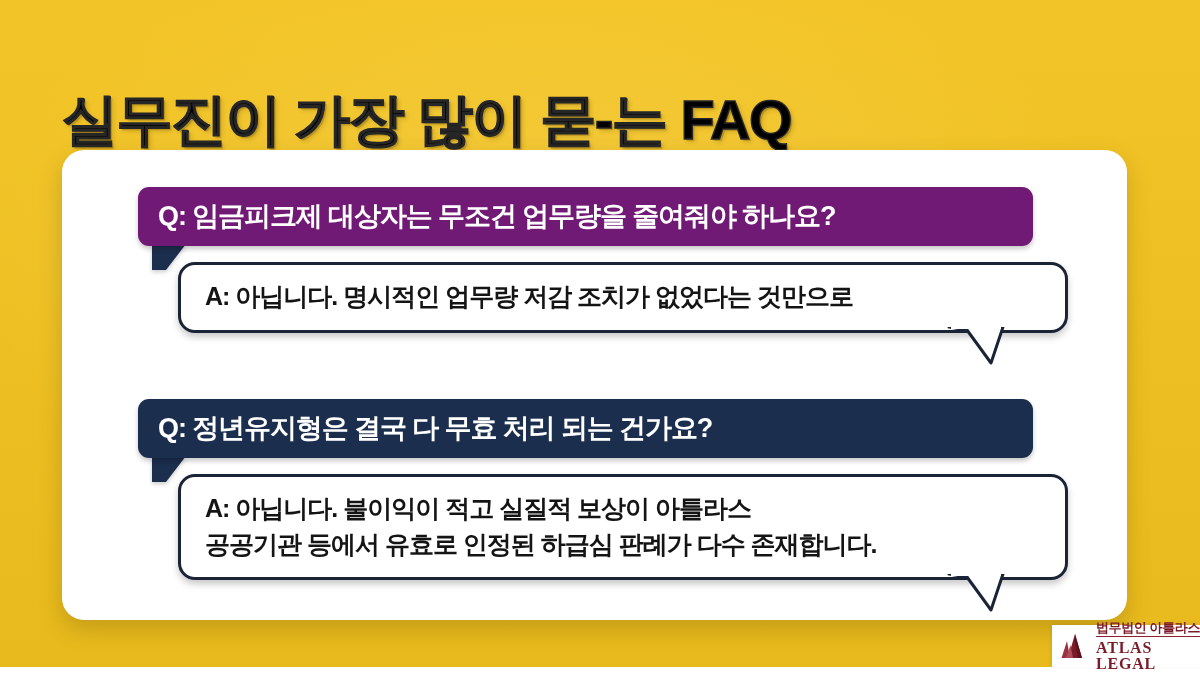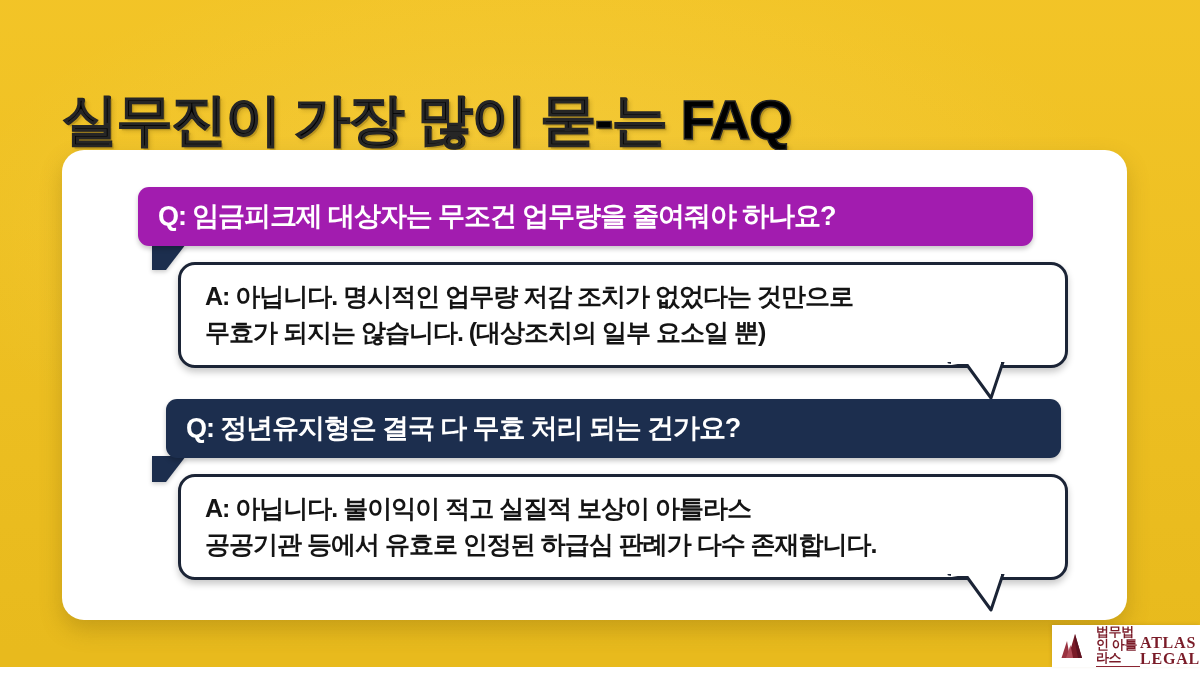--- a/index.html
+++ b/index.html
@@ -165,22 +165,22 @@
     box-shadow: -1px -1px 3px rgba(120,92,10,0.18);
   }
   #logo-mark {
     width: 30px;
     height: 28px;
     flex: 0 0 auto;
     margin-right: 6px;
   }
   #logo-textblock {
     display: flex;
-    flex-direction: row;
-    align-items: flex-end;
+    flex-direction: column;
+    align-items: flex-start;
     line-height: 1;
   }
   #logo-ko {
     font-size: 13px;
     font-weight: 700;
     color: #7A1B28;
     letter-spacing: -0.4px;
     padding-bottom: 2px;
     border-bottom: 1.2px solid #8A2432;
   }
@@ -201,45 +201,44 @@
   <div id="bg-gradient"></div>
 
   <h1 id="title">실무진이 가장 많이 묻-는 FAQ</h1>
 
   <div id="card">
 
     <div class="qa-group" id="qa-0">
 
       <div class="q-tail" style="border-left-color: rgb(28, 46, 78); border-top-color: rgb(28, 46, 78);"></div>
 
-      <div class="q-bubble" style="background: #a21caf;">
+      <div class="q-bubble" style="background: #701a75;">
         <span class="q-text" style="color: rgb(255, 255, 255);">Q: 임금피크제 대상자는 무조건 업무량을 줄여줘야 하나요?</span>
       </div>
 
       <div class="a-bubble">
         <div class="a-line" style="color: rgb(20, 20, 20);">
           <span class="a-lead">A: 아닙니다.</span>
           <span>명시적인 업무량 저감 조치가 없었다는 것만으로</span>
         </div>
-        <div class="a-line" style="color: rgb(20, 20, 20);">무효가 되지는 않습니다. (대상조치의 일부 요소일 뿐)</div>
 
         <div class="a-tail-wrap">
           <svg width="60" height="40" viewBox="0 0 60 40">
             <path d="M2 0 L56 0 L44 36 L20 3 Z" fill="#FFFFFF" stroke="#1B2436" stroke-width="3" stroke-linejoin="round"></path>
             <rect x="4" y="-6" width="50" height="8" fill="#FFFFFF"></rect>
           </svg>
         </div>
       </div>
     </div>
 
     <div class="qa-group" id="qa-1">
 
       <div class="q-tail" style="border-left-color: rgb(28, 46, 78); border-top-color: rgb(28, 46, 78);"></div>
 
-      <div class="q-bubble" style="background: rgb(28, 46, 78); margin-left: 28px;">
+      <div class="q-bubble" style="background: rgb(28, 46, 78);">
         <span class="q-text" style="color: rgb(255, 255, 255);">Q: 정년유지형은 결국 다 무효 처리 되는 건가요?</span>
       </div>
 
       <div class="a-bubble">
         <div class="a-line" style="color: rgb(20, 20, 20);">
           <span class="a-lead">A: 아닙니다.</span>
           <span>불이익이 적고 실질적 보상이 아틀라스</span>
         </div>
         <div class="a-line" style="color: rgb(20, 20, 20);">공공기관 등에서 유효로 인정된 하급심 판례가 다수 존재합니다.</div>
 

